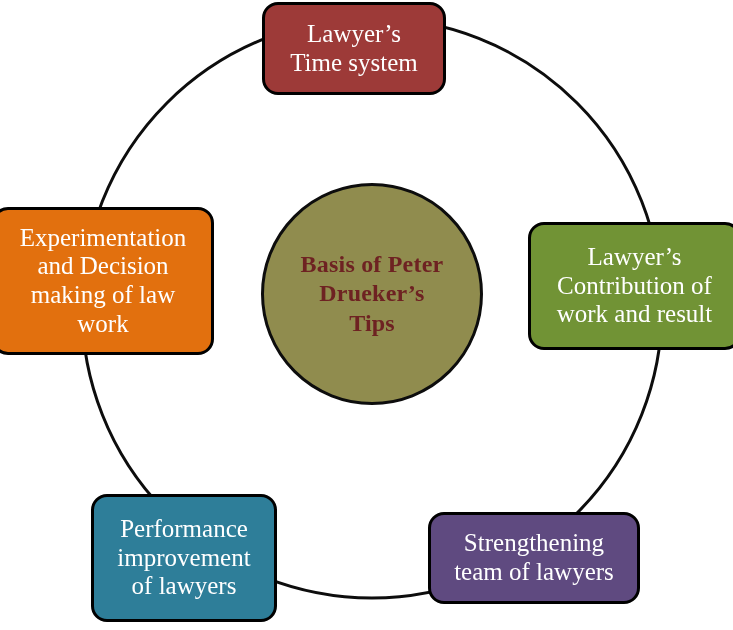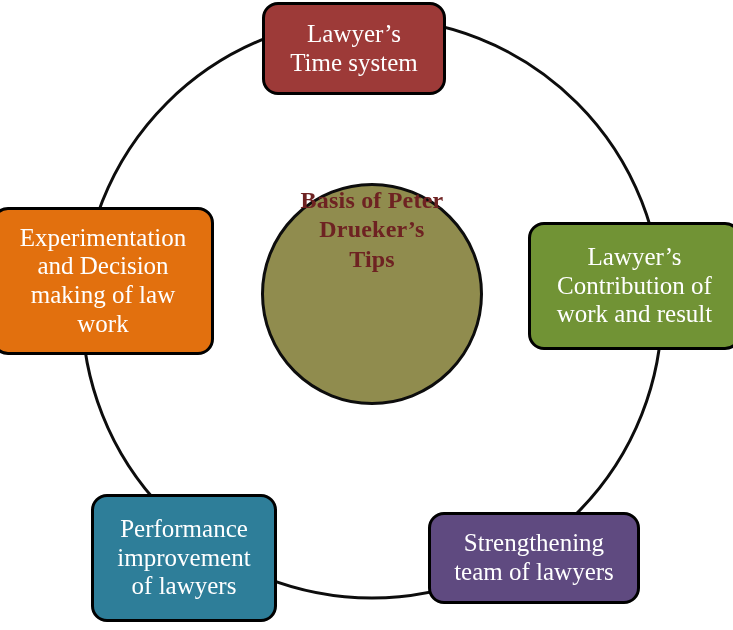--- a/index.html
+++ b/index.html
@@ -70,21 +70,21 @@
   #center-circle {
     position: absolute;
     left: 261px;
     top: 183px;
     width: 222px;
     height: 222px;
     border-radius: 50%;
     border: 3px solid #0d0d0d;
     box-sizing: border-box;
     display: flex;
-    align-items: flex-start;
+    align-items: center;
     justify-content: center;
     text-align: center;
     z-index: 4;
   }
   #center-circle .center-label {
     font-weight: bold;
     font-size: 24px;
     line-height: 1.22;
     white-space: pre-line;
     letter-spacing: 0.2px;

